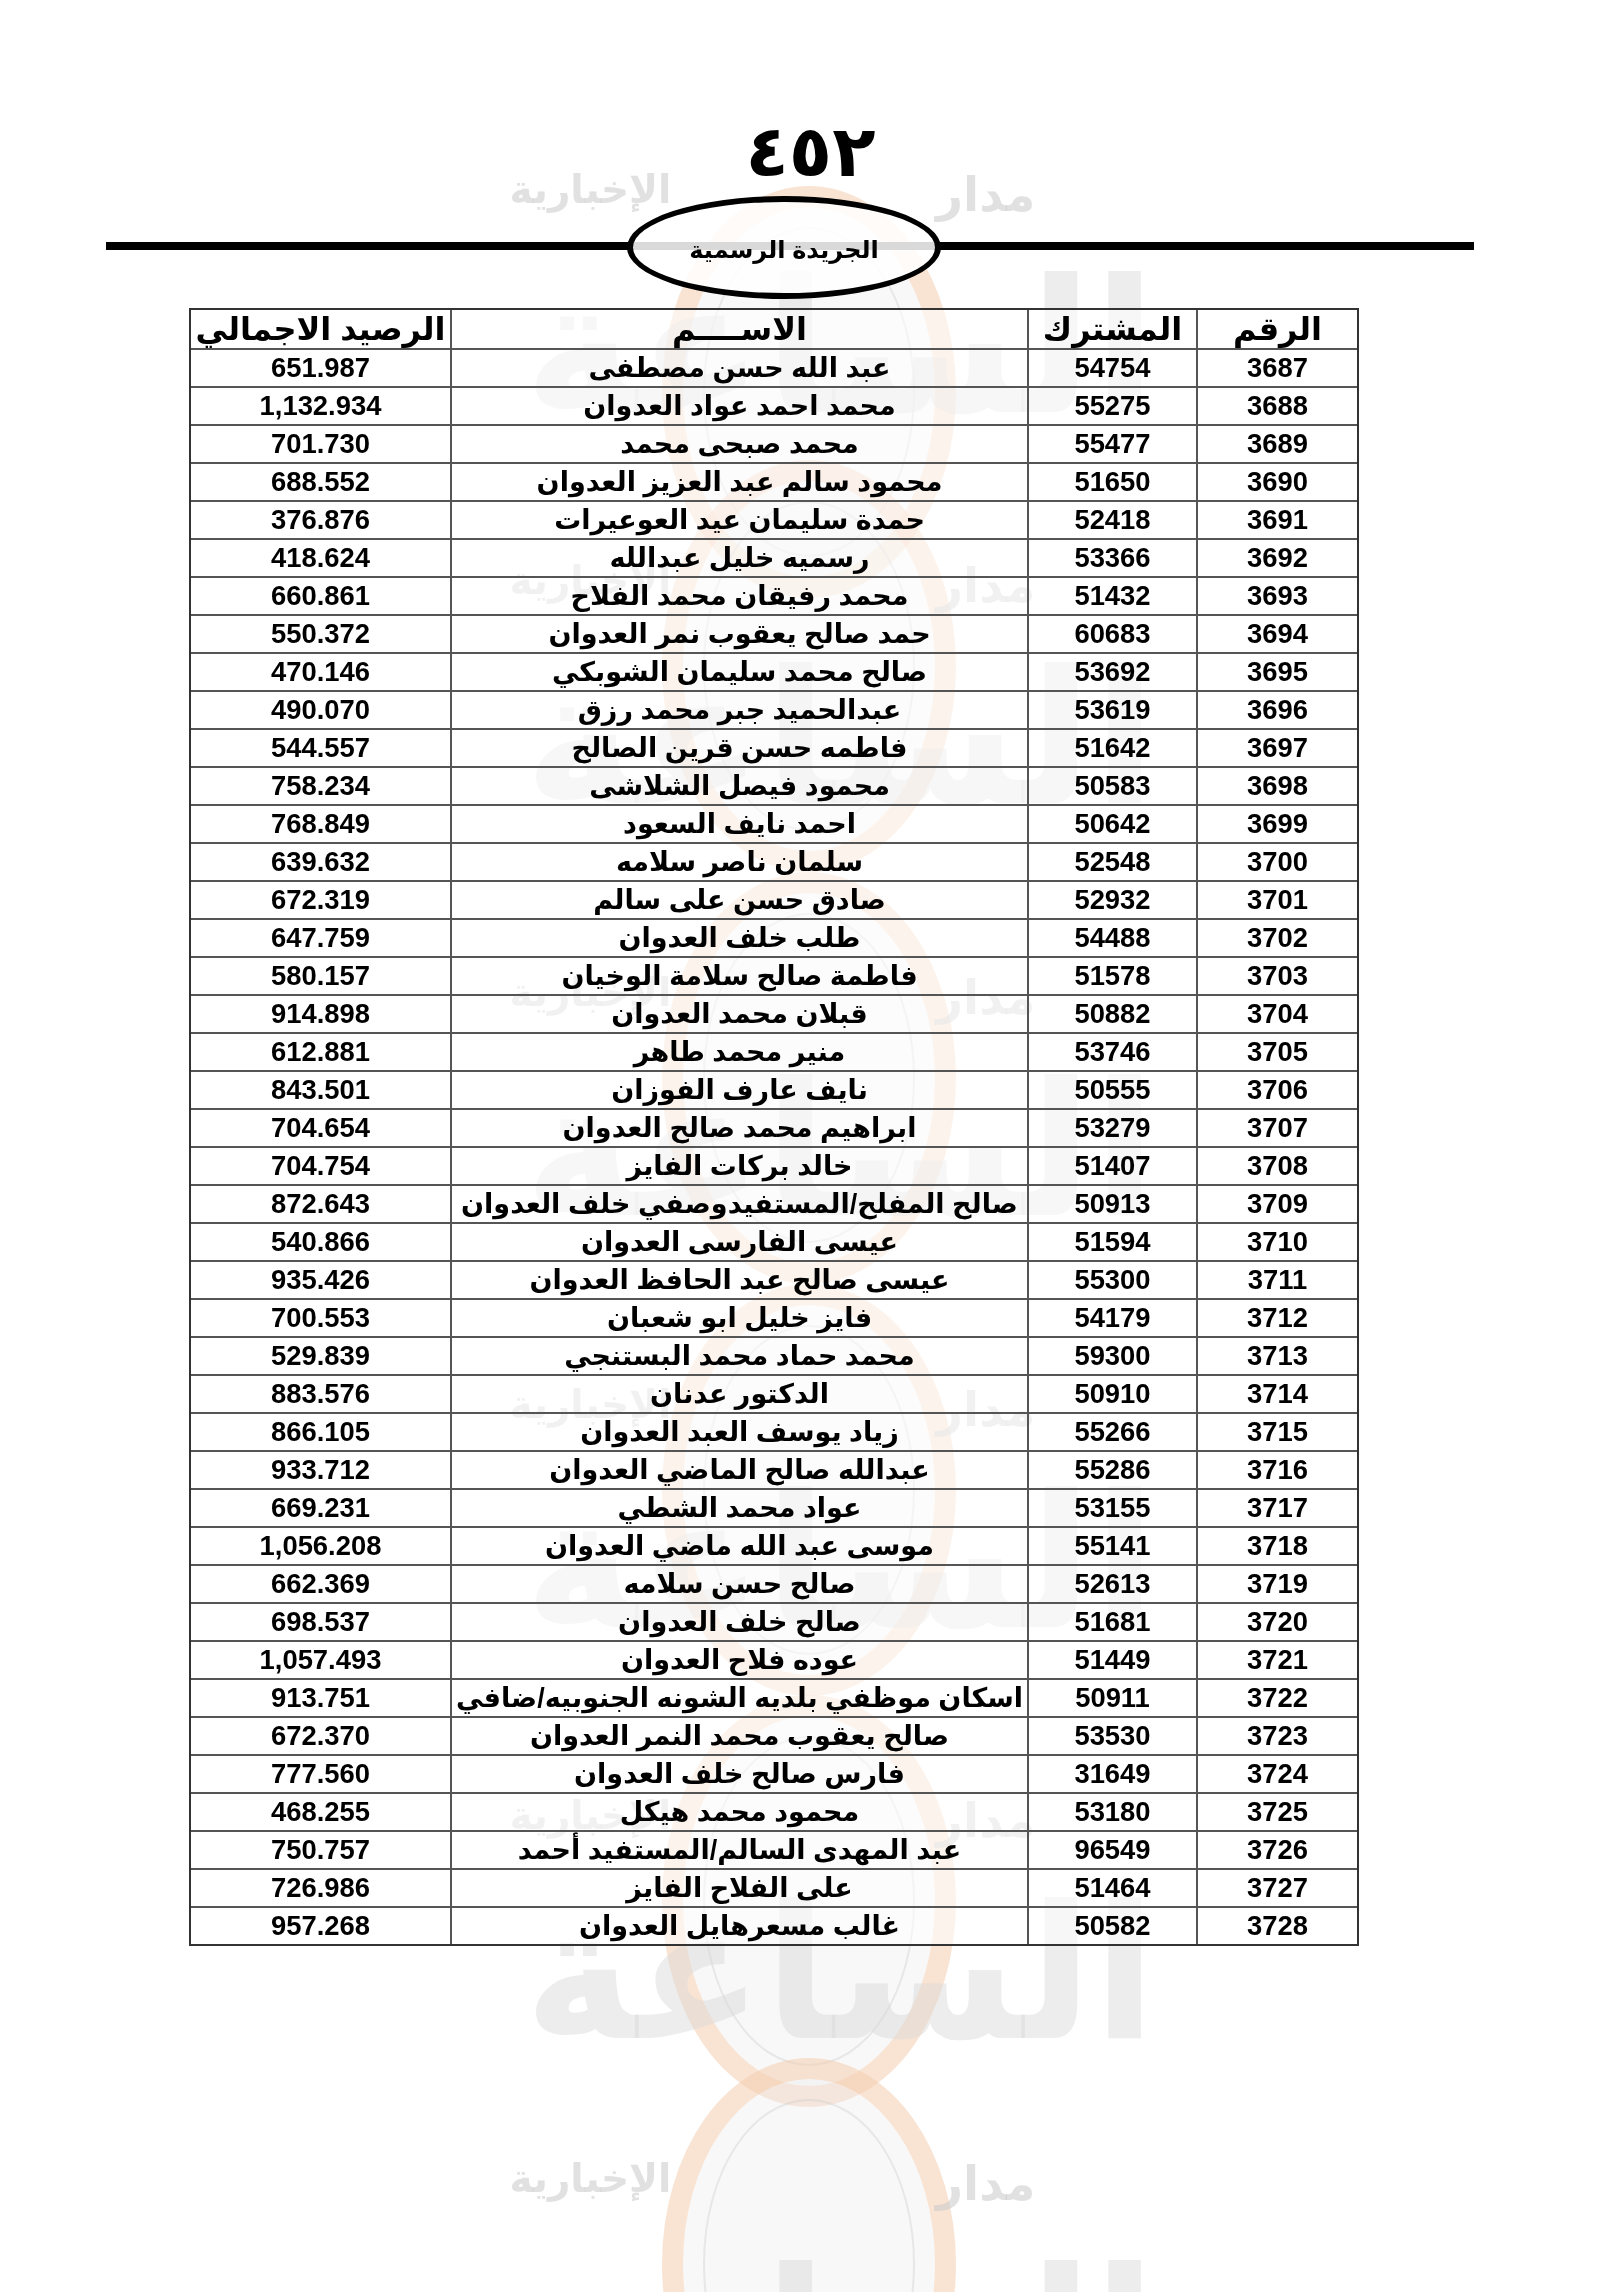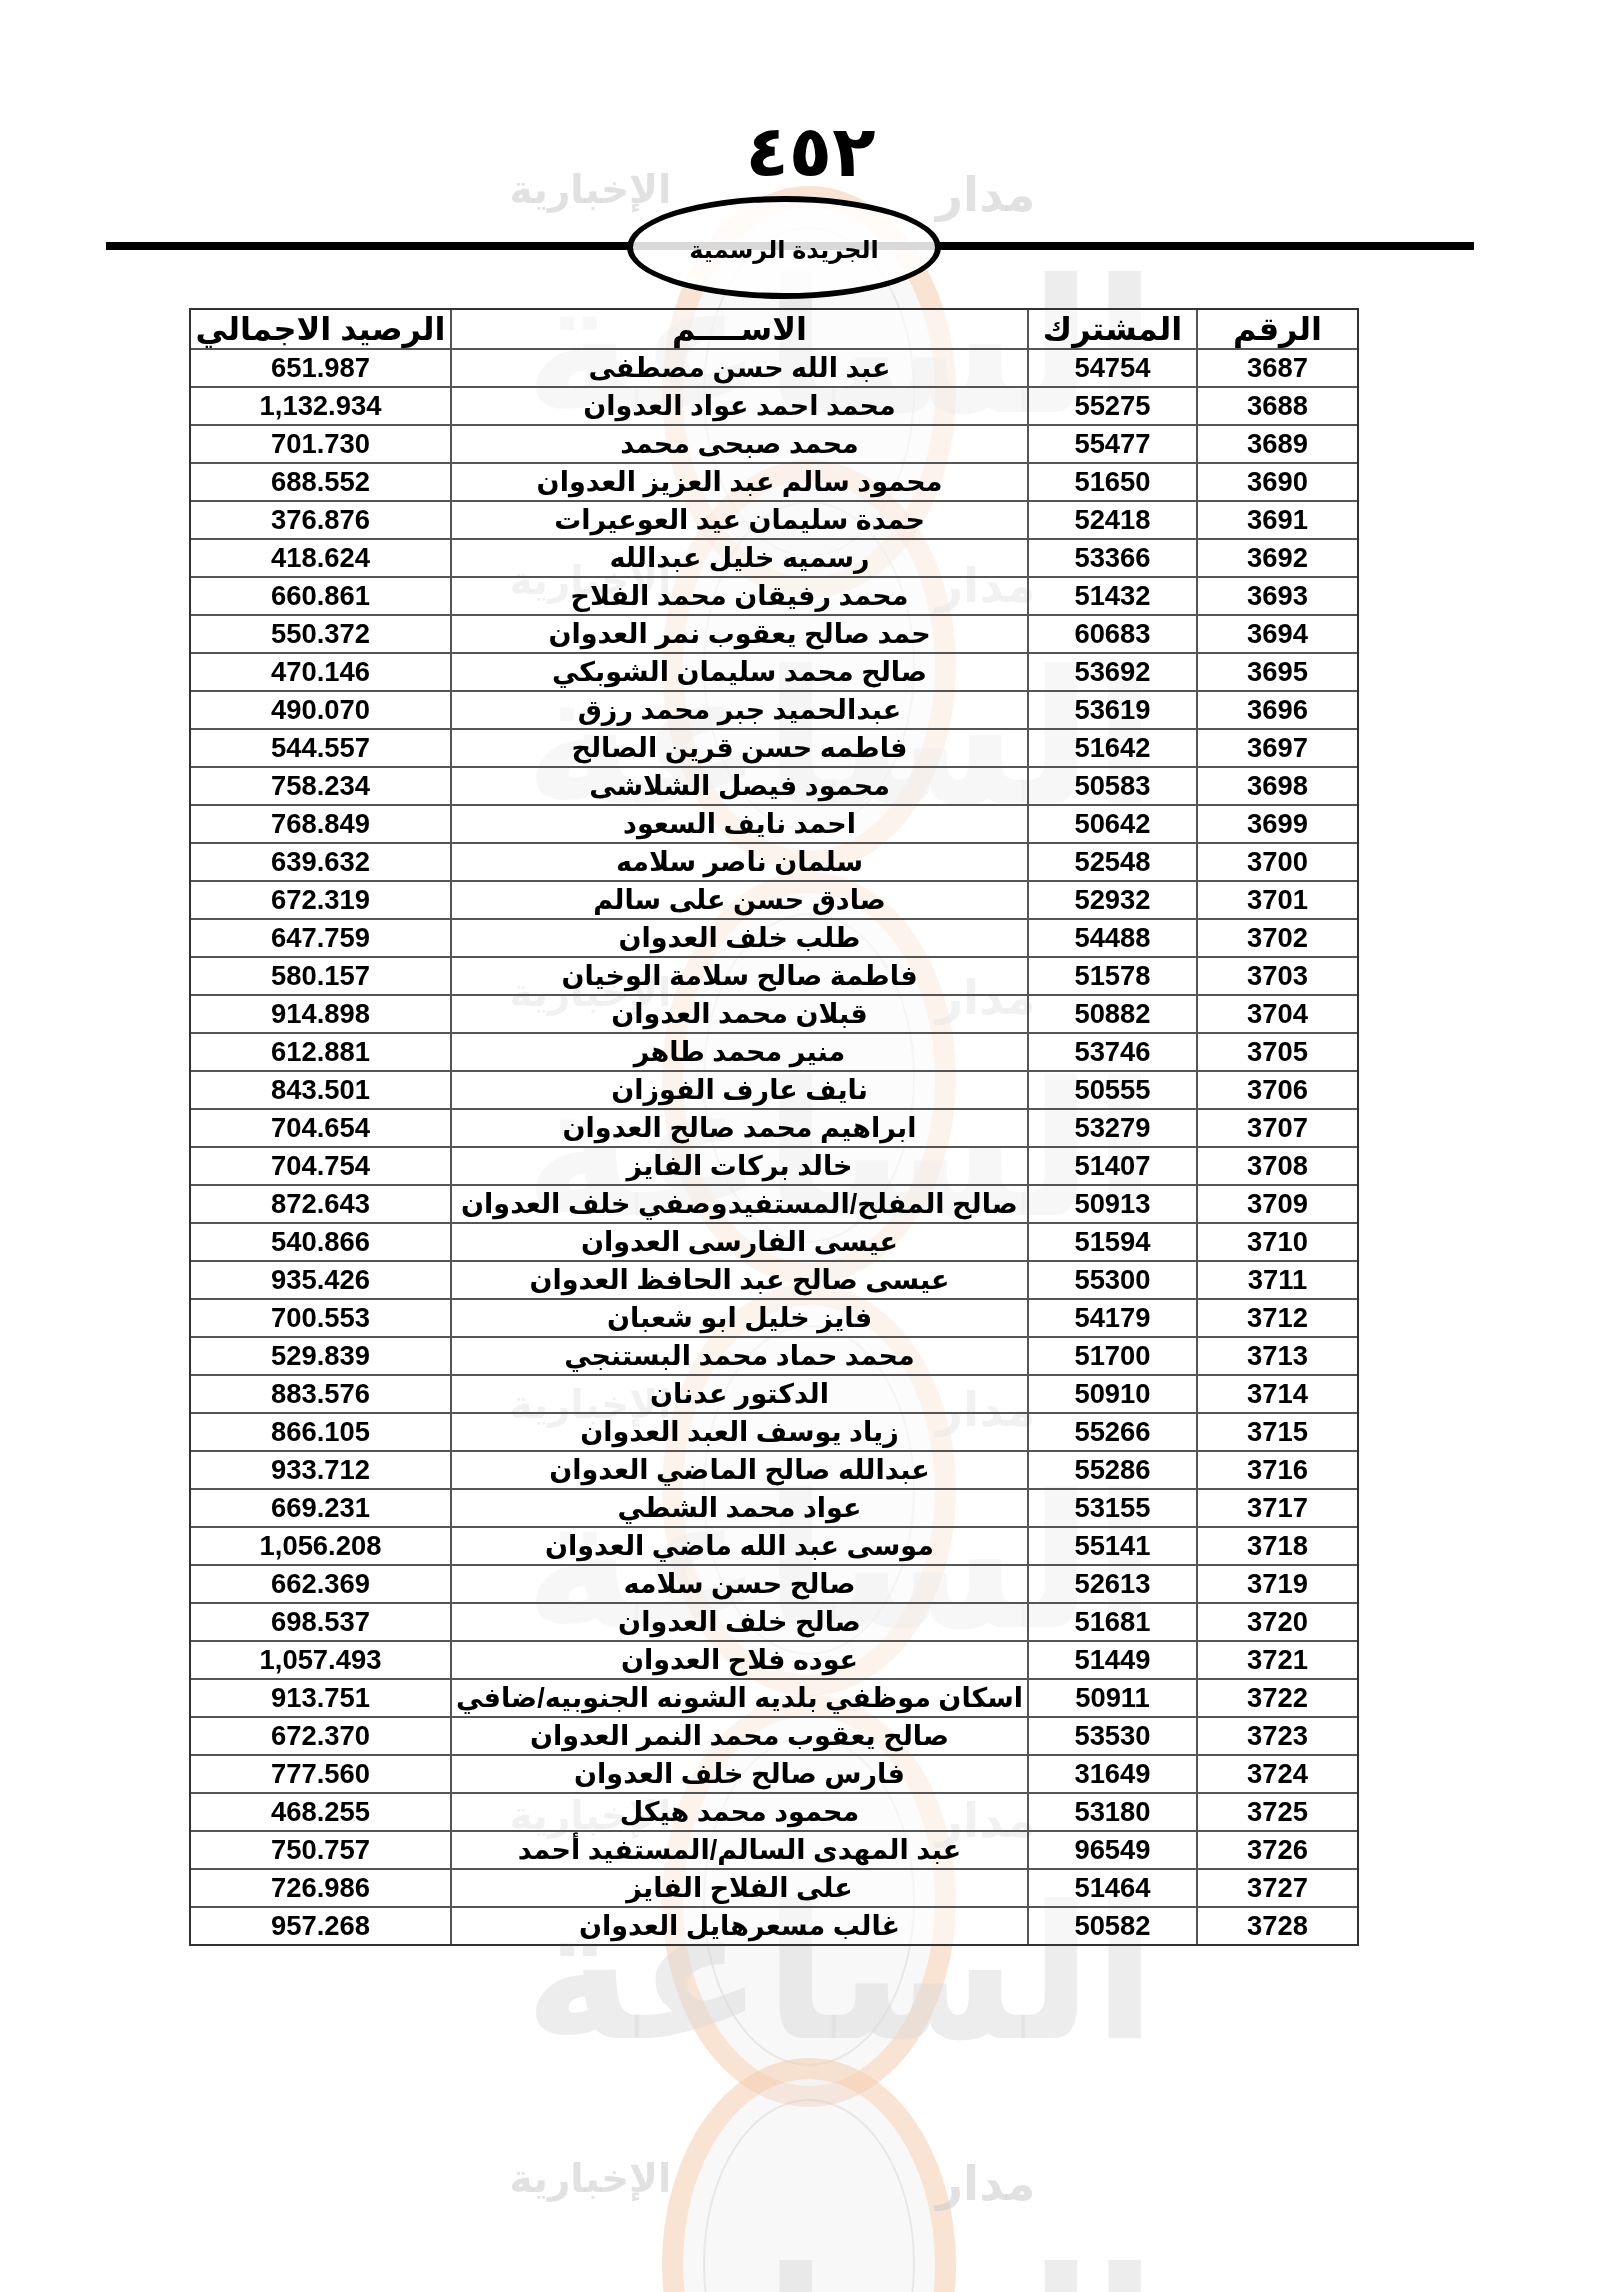--- a/index.html
+++ b/index.html
@@ -380,21 +380,21 @@
           <td class="num">935.426</td>
         </tr>
         <tr>
           <td class="num">3712</td>
           <td class="num">54179</td>
           <td class="name">فايز خليل ابو شعبان</td>
           <td class="num">700.553</td>
         </tr>
         <tr>
           <td class="num">3713</td>
-          <td class="num">51700</td>
+          <td class="num">59300</td>
           <td class="name">محمد حماد محمد البستنجي</td>
           <td class="num">529.839</td>
         </tr>
         <tr>
           <td class="num">3714</td>
           <td class="num">50910</td>
           <td class="name">الدكتور عدنان</td>
           <td class="num">883.576</td>
         </tr>
         <tr>

